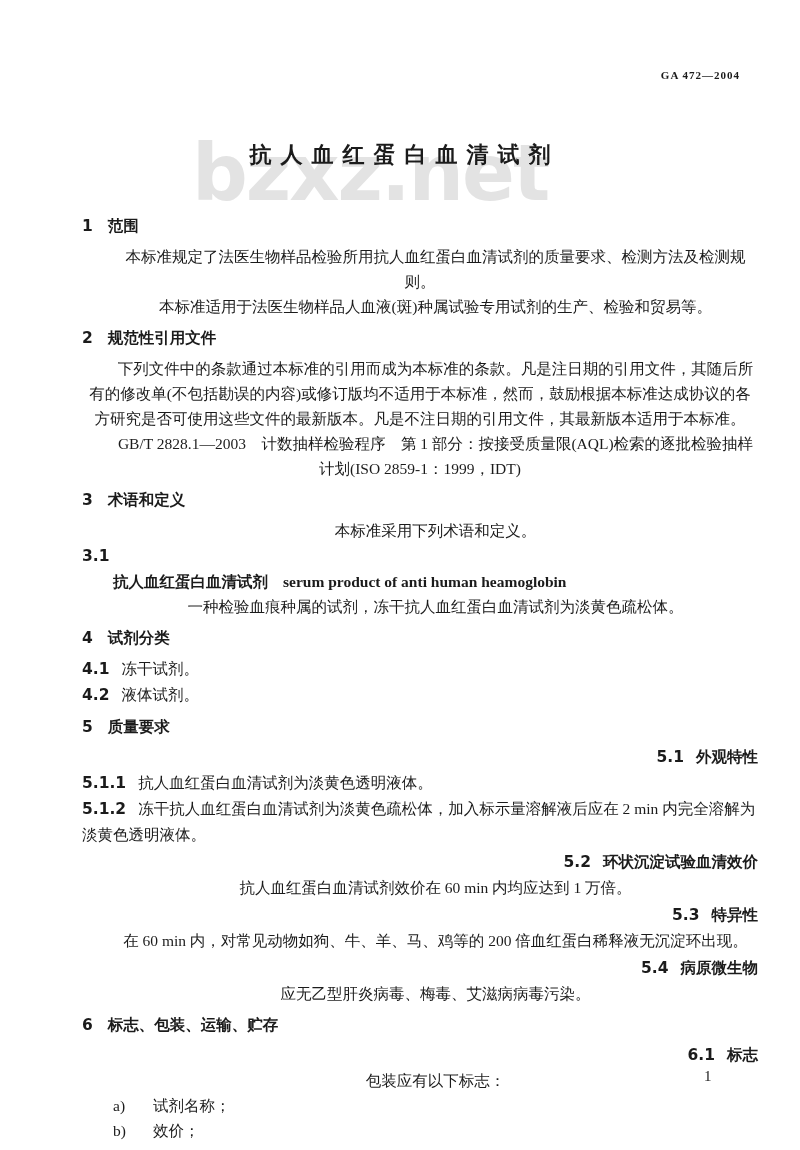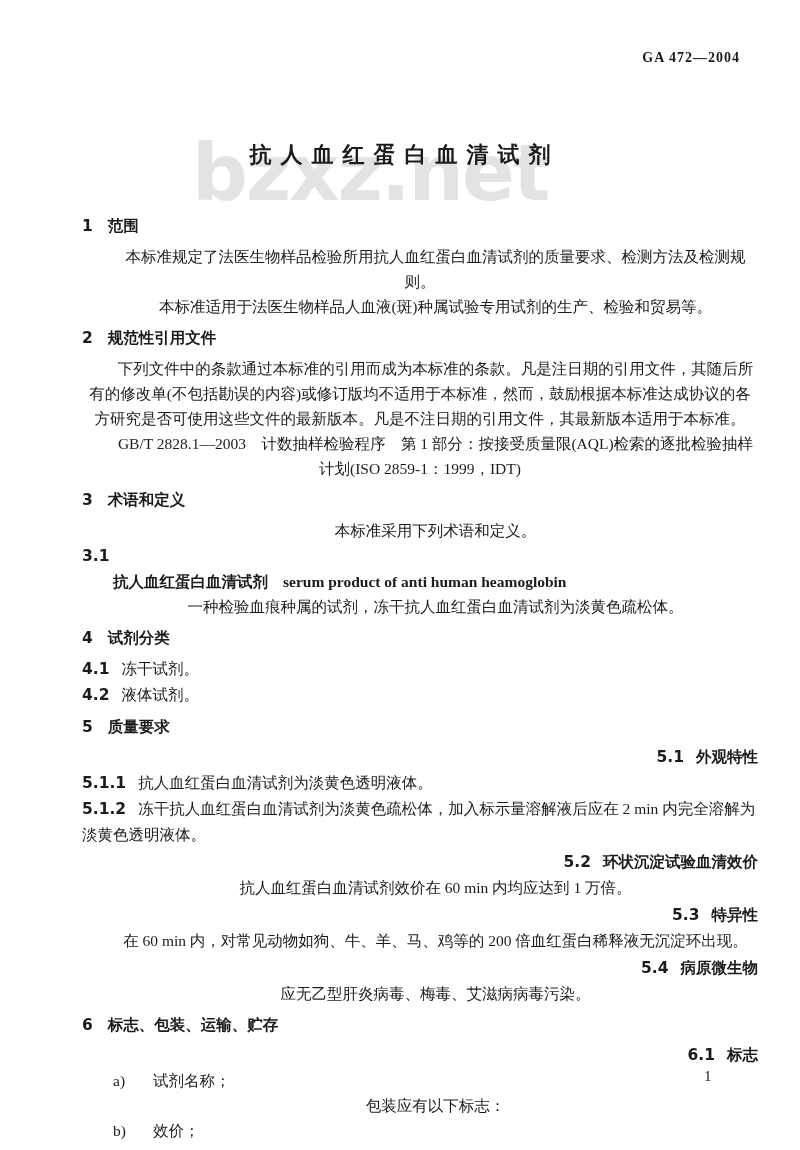--- a/index.html
+++ b/index.html
@@ -5,22 +5,22 @@
   html,body{margin:0;padding:0;background:#ffffff;}
   .page{
     position:relative;
     width:800px;height:1150px;
     background:#ffffff;
     color:#1b1b1b;
     font-family:"Liberation Serif","DejaVu Serif",serif;
     overflow:hidden;
   }
   .doc-code{
-    position:absolute;top:50px;right:60px;
-    font-size:14px;font-weight:bold;
+    position:absolute;top:69px;right:60px;
+    font-size:11px;font-weight:bold;
     letter-spacing:1px;
     font-family:"Liberation Serif",serif;
   }
   .watermark{
     position:absolute;top:128px;left:192px;
     font-family:"DejaVu Sans","Liberation Sans",sans-serif;
     font-weight:800;
     font-size:78px;
     letter-spacing:-2px;
     color:#e3e3e3;
@@ -160,24 +160,24 @@
       <span class="num">5.4</span><span>病原微生物</span>
     </div>
     <p class="body ind">应无乙型肝炎病毒、梅毒、艾滋病病毒污染。</p>
 
     <div class="h-major">
       <span class="num">6</span><span>标志、包装、运输、贮存</span>
     </div>
     <div class="h-sub">
       <span class="num">6.1</span><span>标志</span>
     </div>
+    <p class="body ind">包装应有以下标志：</p>
     <p class="body li">
       <span class="li-label">a)</span><span>试剂名称；</span>
     </p>
-    <p class="body ind">包装应有以下标志：</p>
     <p class="body li">
       <span class="li-label">b)</span><span>效价；</span>
     </p>
 
   </div>
 
   <div class="page-number">1</div>
 
 </div>
 

